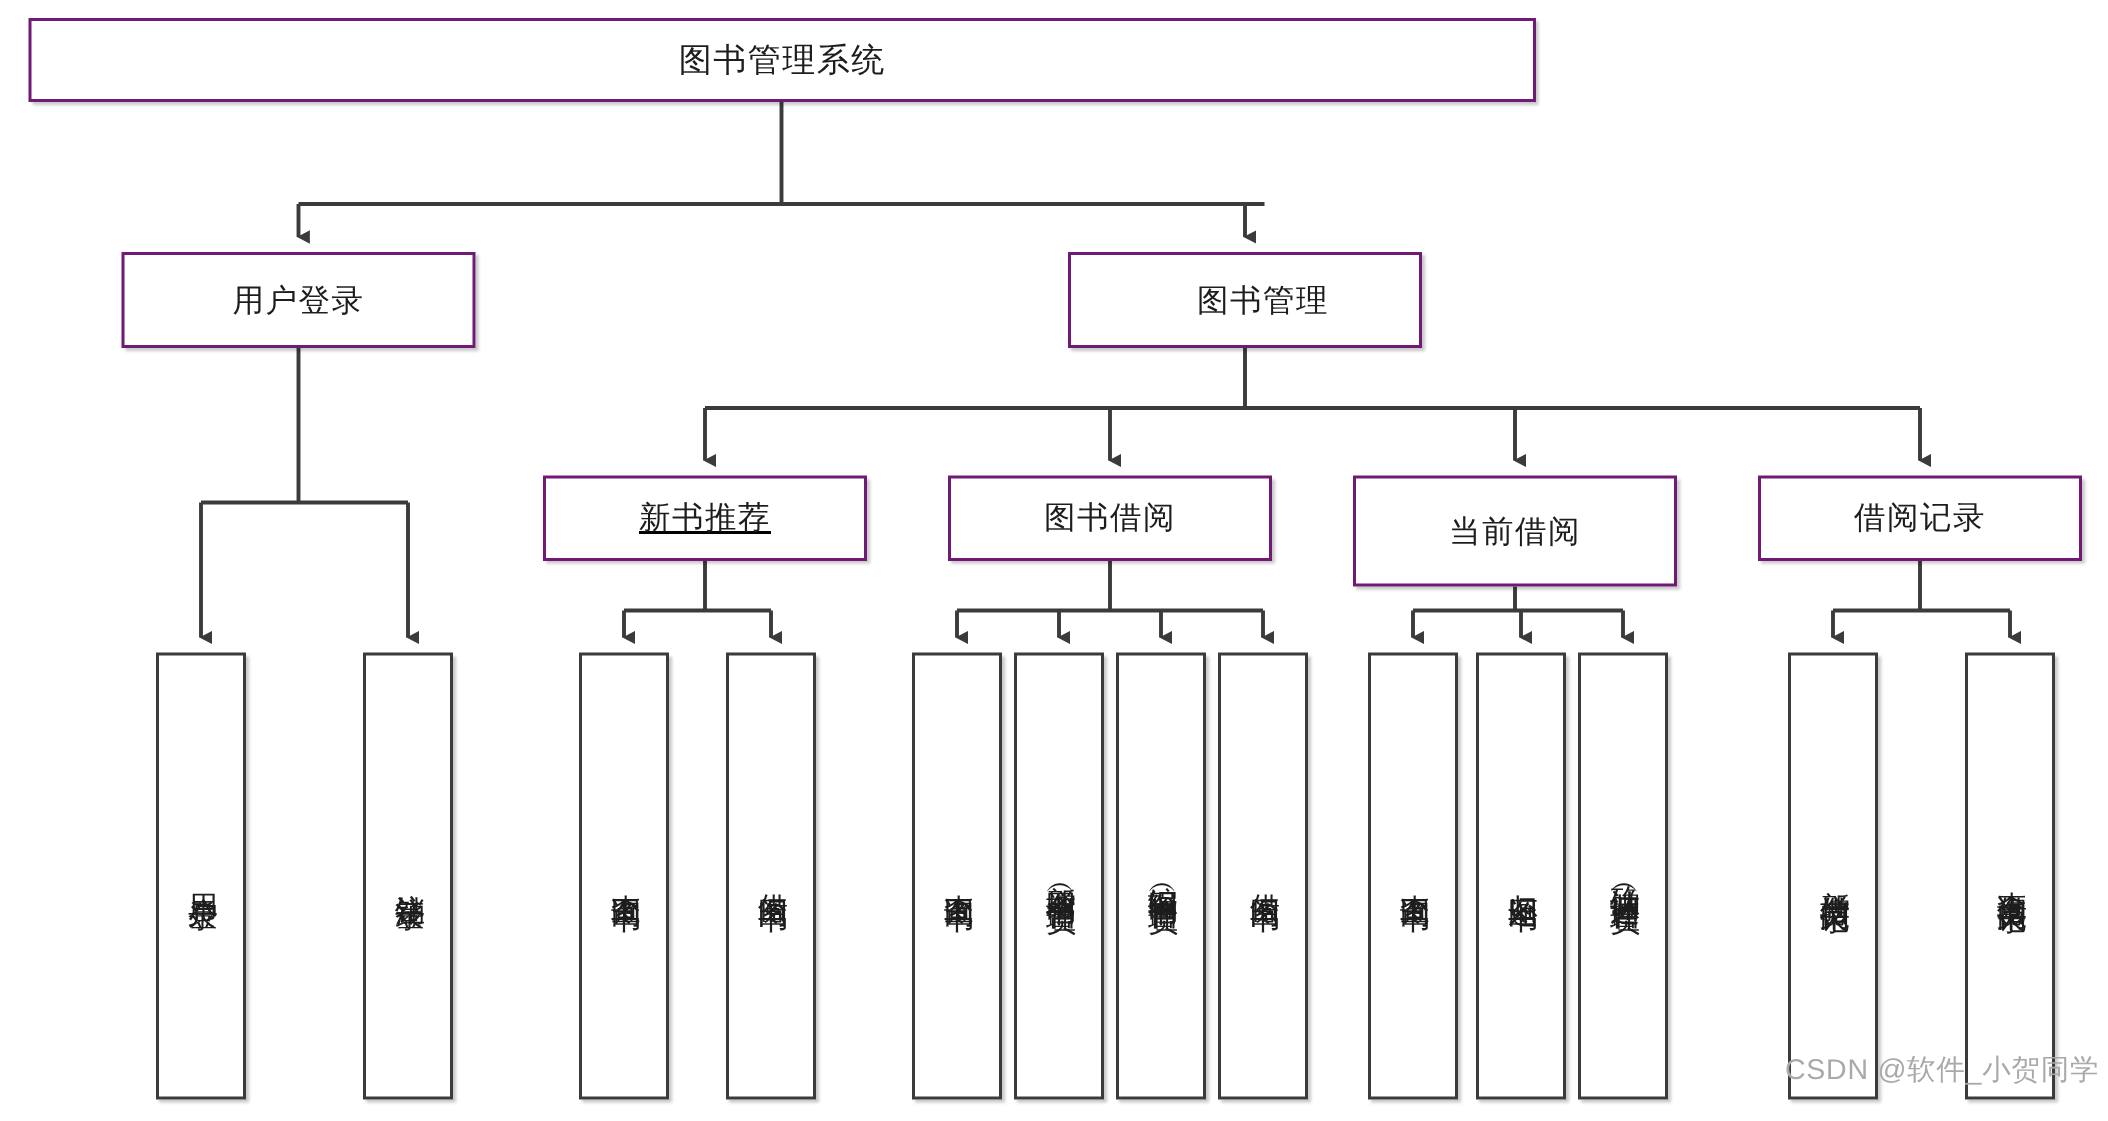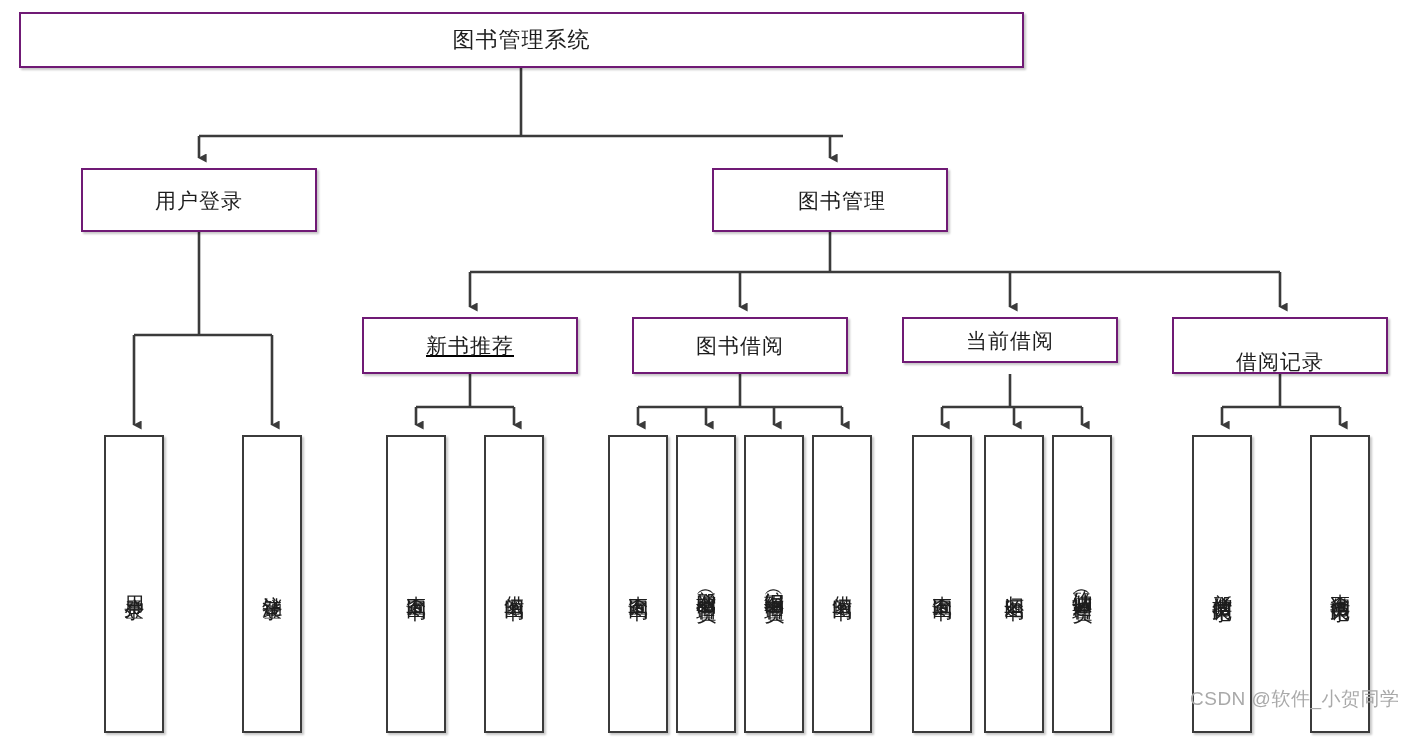--- a/index.html
+++ b/index.html
@@ -138,24 +138,24 @@
   <div class="node" style="left:712px; top:168px; width:236px; height:64px;padding-left:24px;">
     <span class="label-h">图书管理</span>
   </div>
 
   <div class="node" style="left:362px; top:317px; width:216px; height:57px;text-decoration:underline;">
     <span class="label-h">新书推荐</span>
   </div>
   <div class="node" style="left:632px; top:317px; width:216px; height:57px;">
     <span class="label-h">图书借阅</span>
   </div>
-  <div class="node" style="left:902px; top:317px; width:216px; height:46px;text-align:center;">
+  <div class="node" style="left:902px; top:317px; width:216px; height:74px;text-align:center;">
     <span class="label-h">当前借阅</span>
   </div>
-  <div class="node" style="left:1172px; top:317px; width:216px; height:57px;align-items:flex-end;">
+  <div class="node" style="left:1172px; top:317px; width:216px; height:57px;">
     <span class="label-h">借阅记录</span>
   </div>
 
   <div class="leaf" style="left:104px; top:435px; width:60px; height:298px;">
     <span class="label-v">用户登录</span>
   </div>
   <div class="leaf" style="left:242px; top:435px; width:60px; height:298px;">
     <span class="label-v">注销登录</span>
   </div>
   <div class="leaf" style="left:386px; top:435px; width:60px; height:298px;">
@@ -185,15 +185,15 @@
   <div class="leaf" style="left:1052px; top:435px; width:60px; height:298px;">
     <span class="label-v">确认归还（管理员）</span>
   </div>
   <div class="leaf" style="left:1192px; top:435px; width:60px; height:298px;">
     <span class="label-v">新增借阅记录</span>
   </div>
   <div class="leaf" style="left:1310px; top:435px; width:60px; height:298px;">
     <span class="label-v">查询借阅记录</span>
   </div>
 
-  <div class="watermark" style="left:1190px; top:686px;text-align:center;">CSDN @软件_小贺同学</div>
+  <div class="watermark" style="left:1190px; top:700px;text-align:center;">CSDN @软件_小贺同学</div>
 
 </div>
 
 </body></html>

